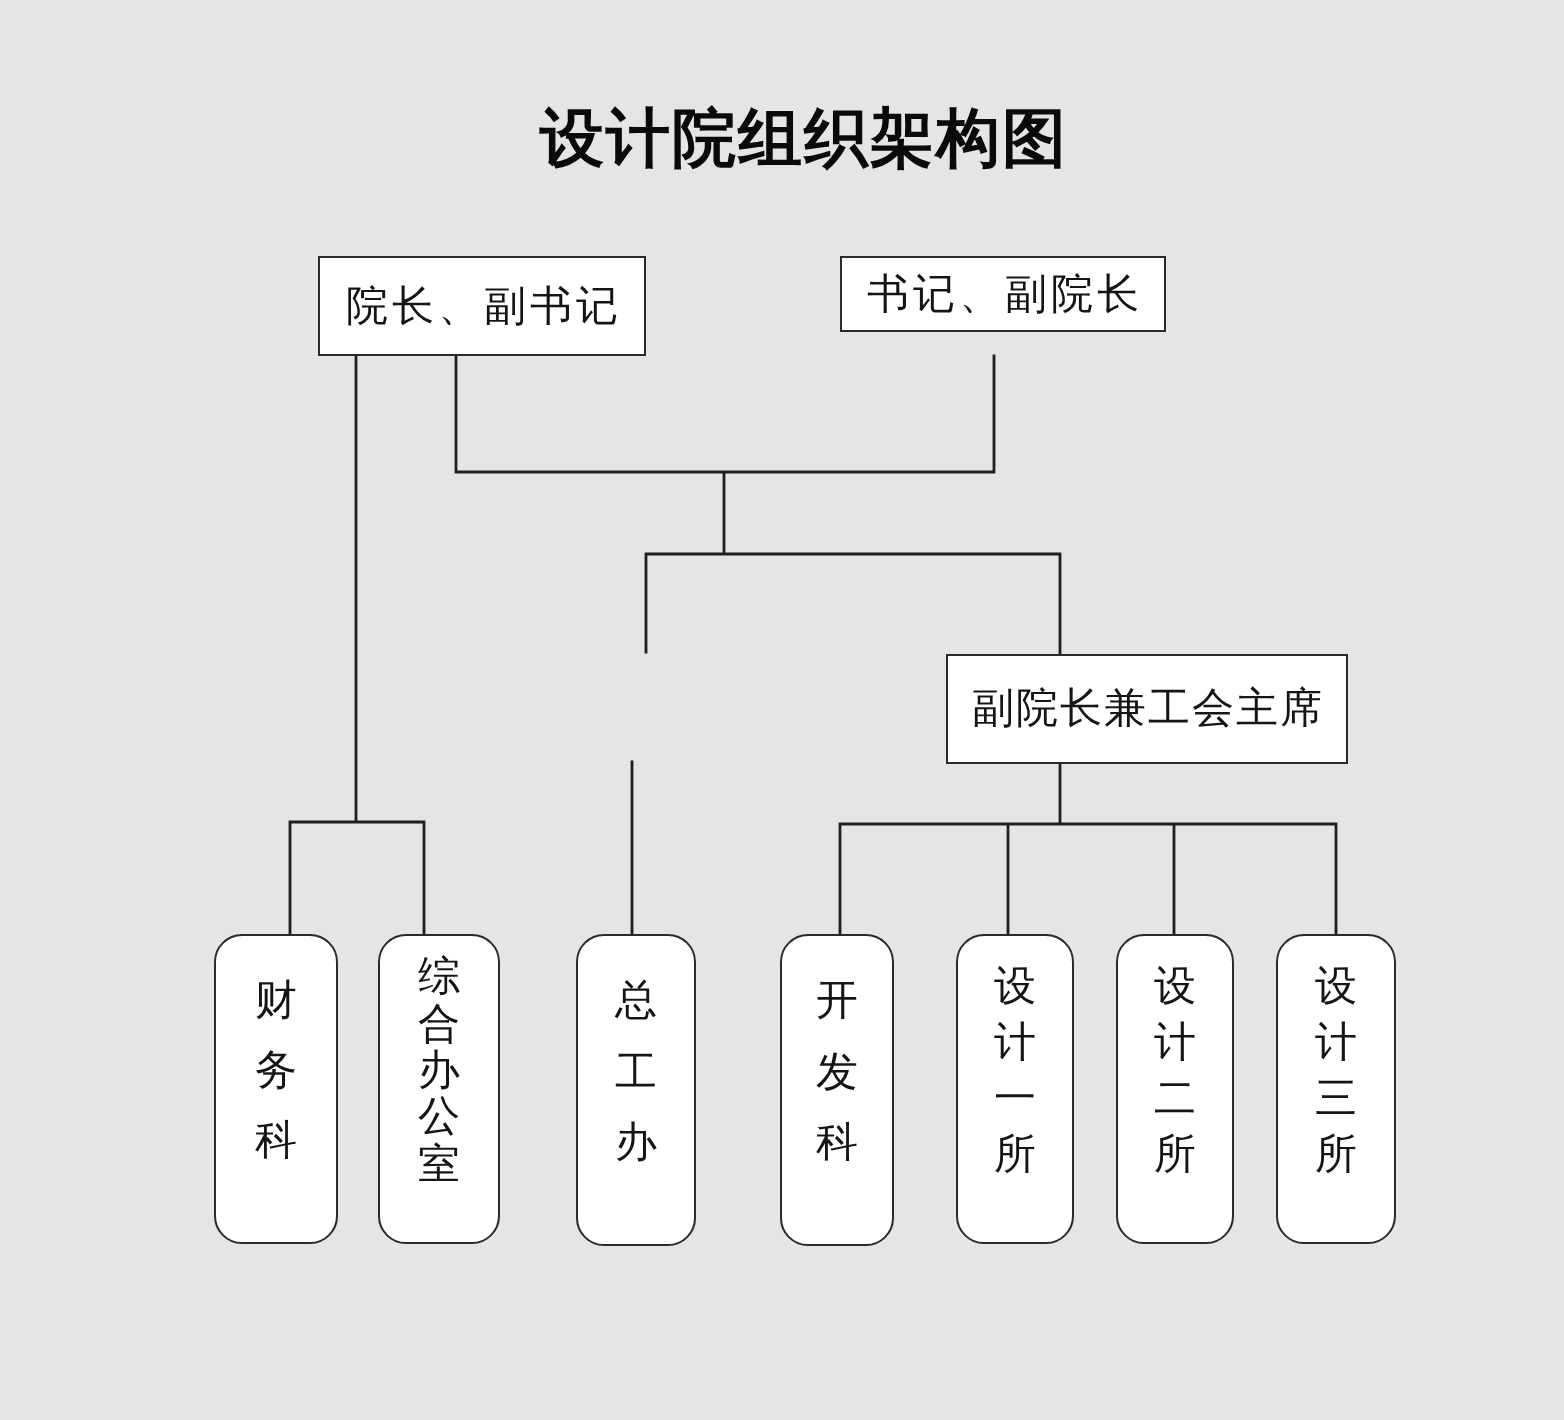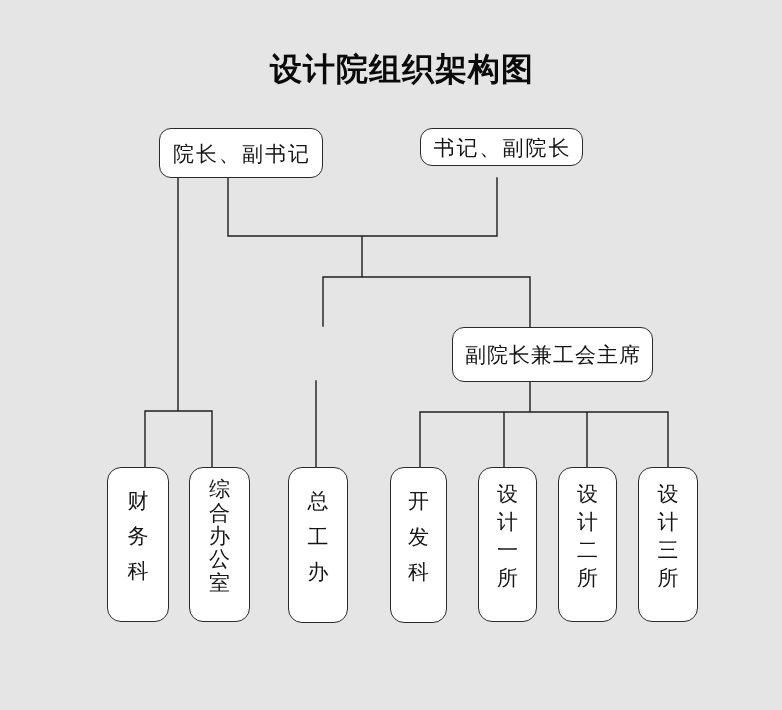--- a/index.html
+++ b/index.html
@@ -32,36 +32,37 @@
     position: absolute;
     left: 0;
     top: 0;
     width: 782px;
     height: 710px;
   }
   .node {
     position: absolute;
     box-sizing: border-box;
     border: 1.5px solid #2a2a2a;
-    border-radius: 12px;
+    border-radius: 0;
     background: #ffffff;
     display: flex;
     align-items: center;
     justify-content: center;
     font-size: 21px;
     line-height: 1;
     white-space: nowrap;
   }
   .hnode {
     letter-spacing: 2px;
     text-indent: 2px; 
   }
   .hnode.tight {
     letter-spacing: 1px;
     text-indent: 1px;
+    margin-left: 21px;
   }
   .vnode {
     border-radius: 14px;
     flex-direction: column;
     justify-content: space-evenly;
     align-items: center;
     padding: 8px 0 26px 0;
     letter-spacing: 0;
   }
   .vnode span {

